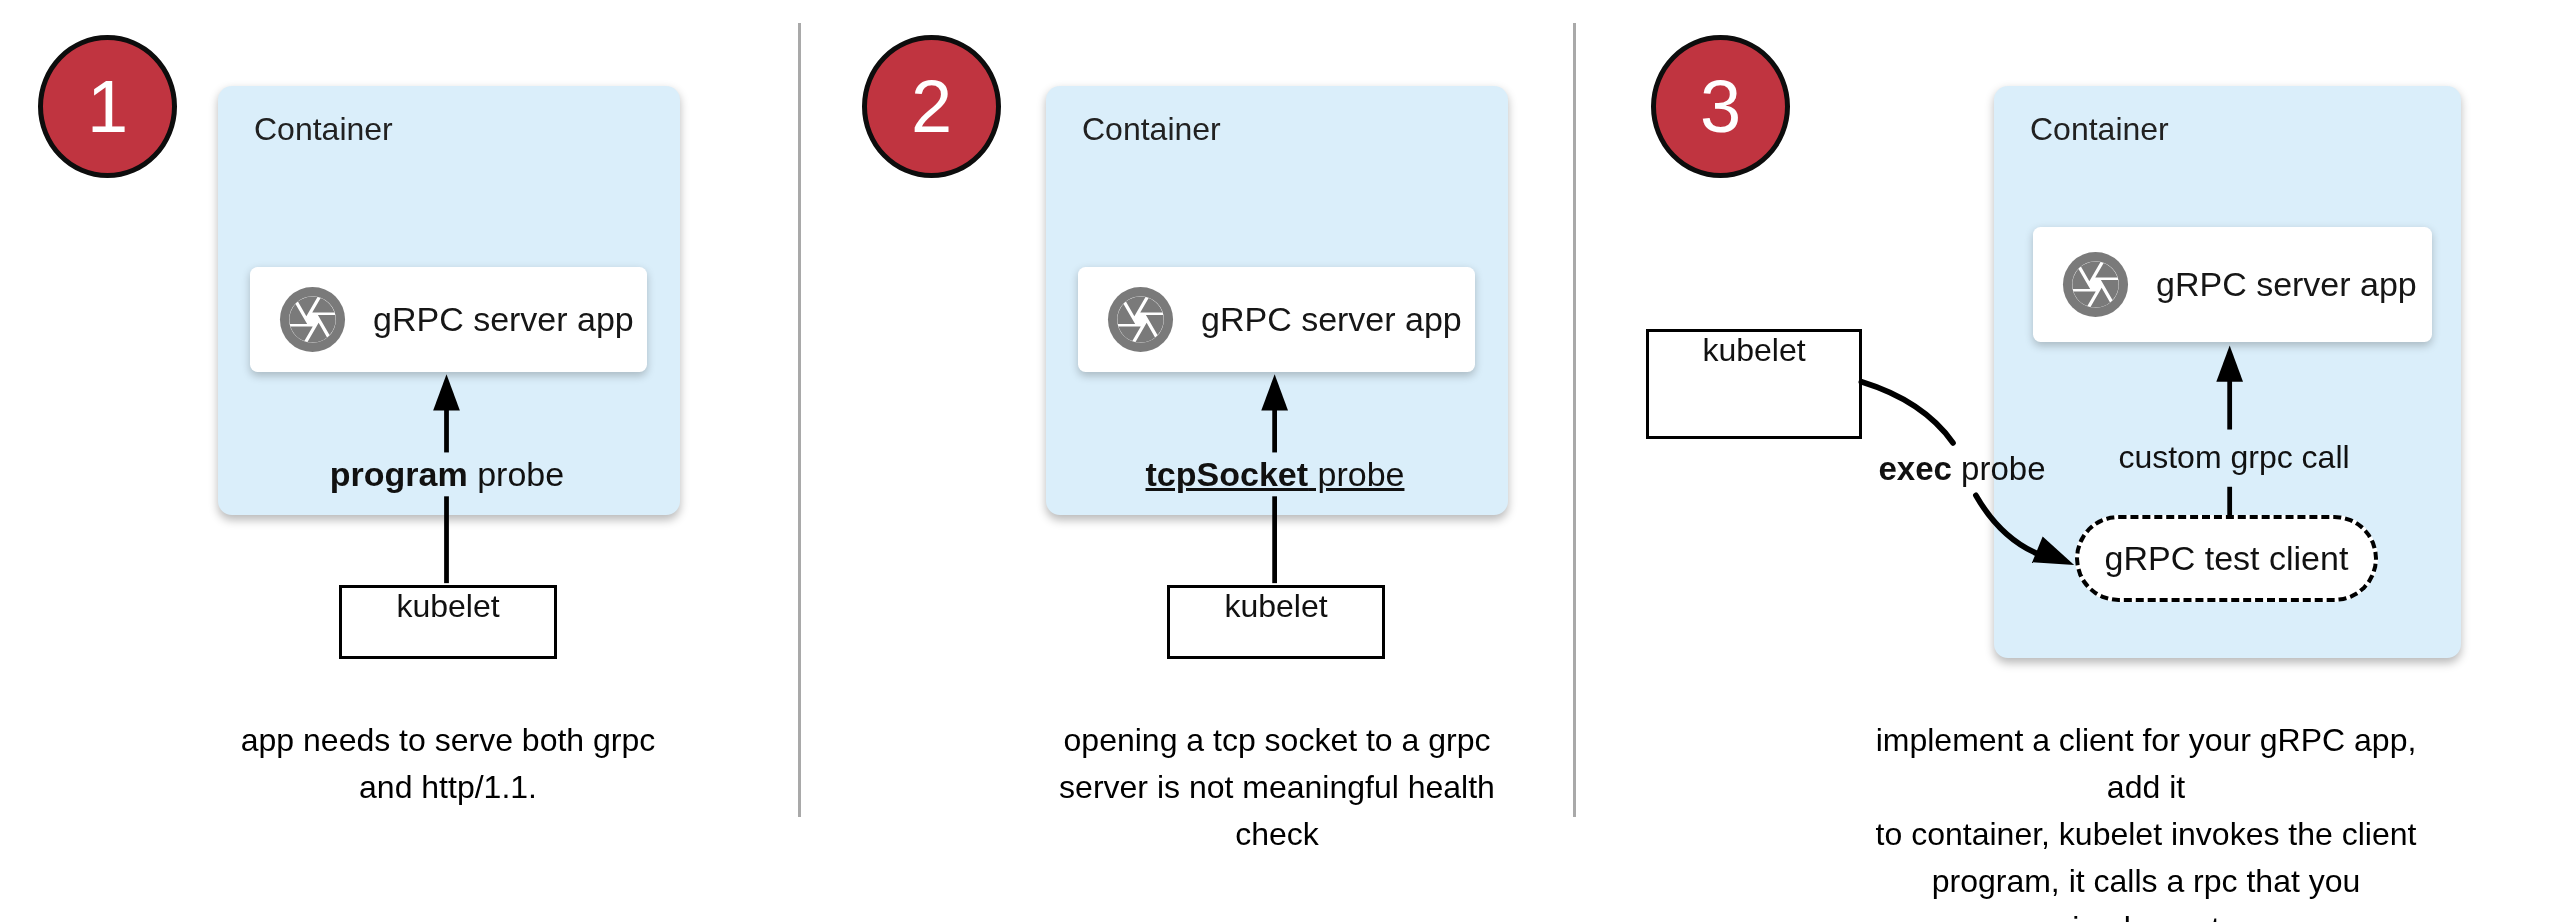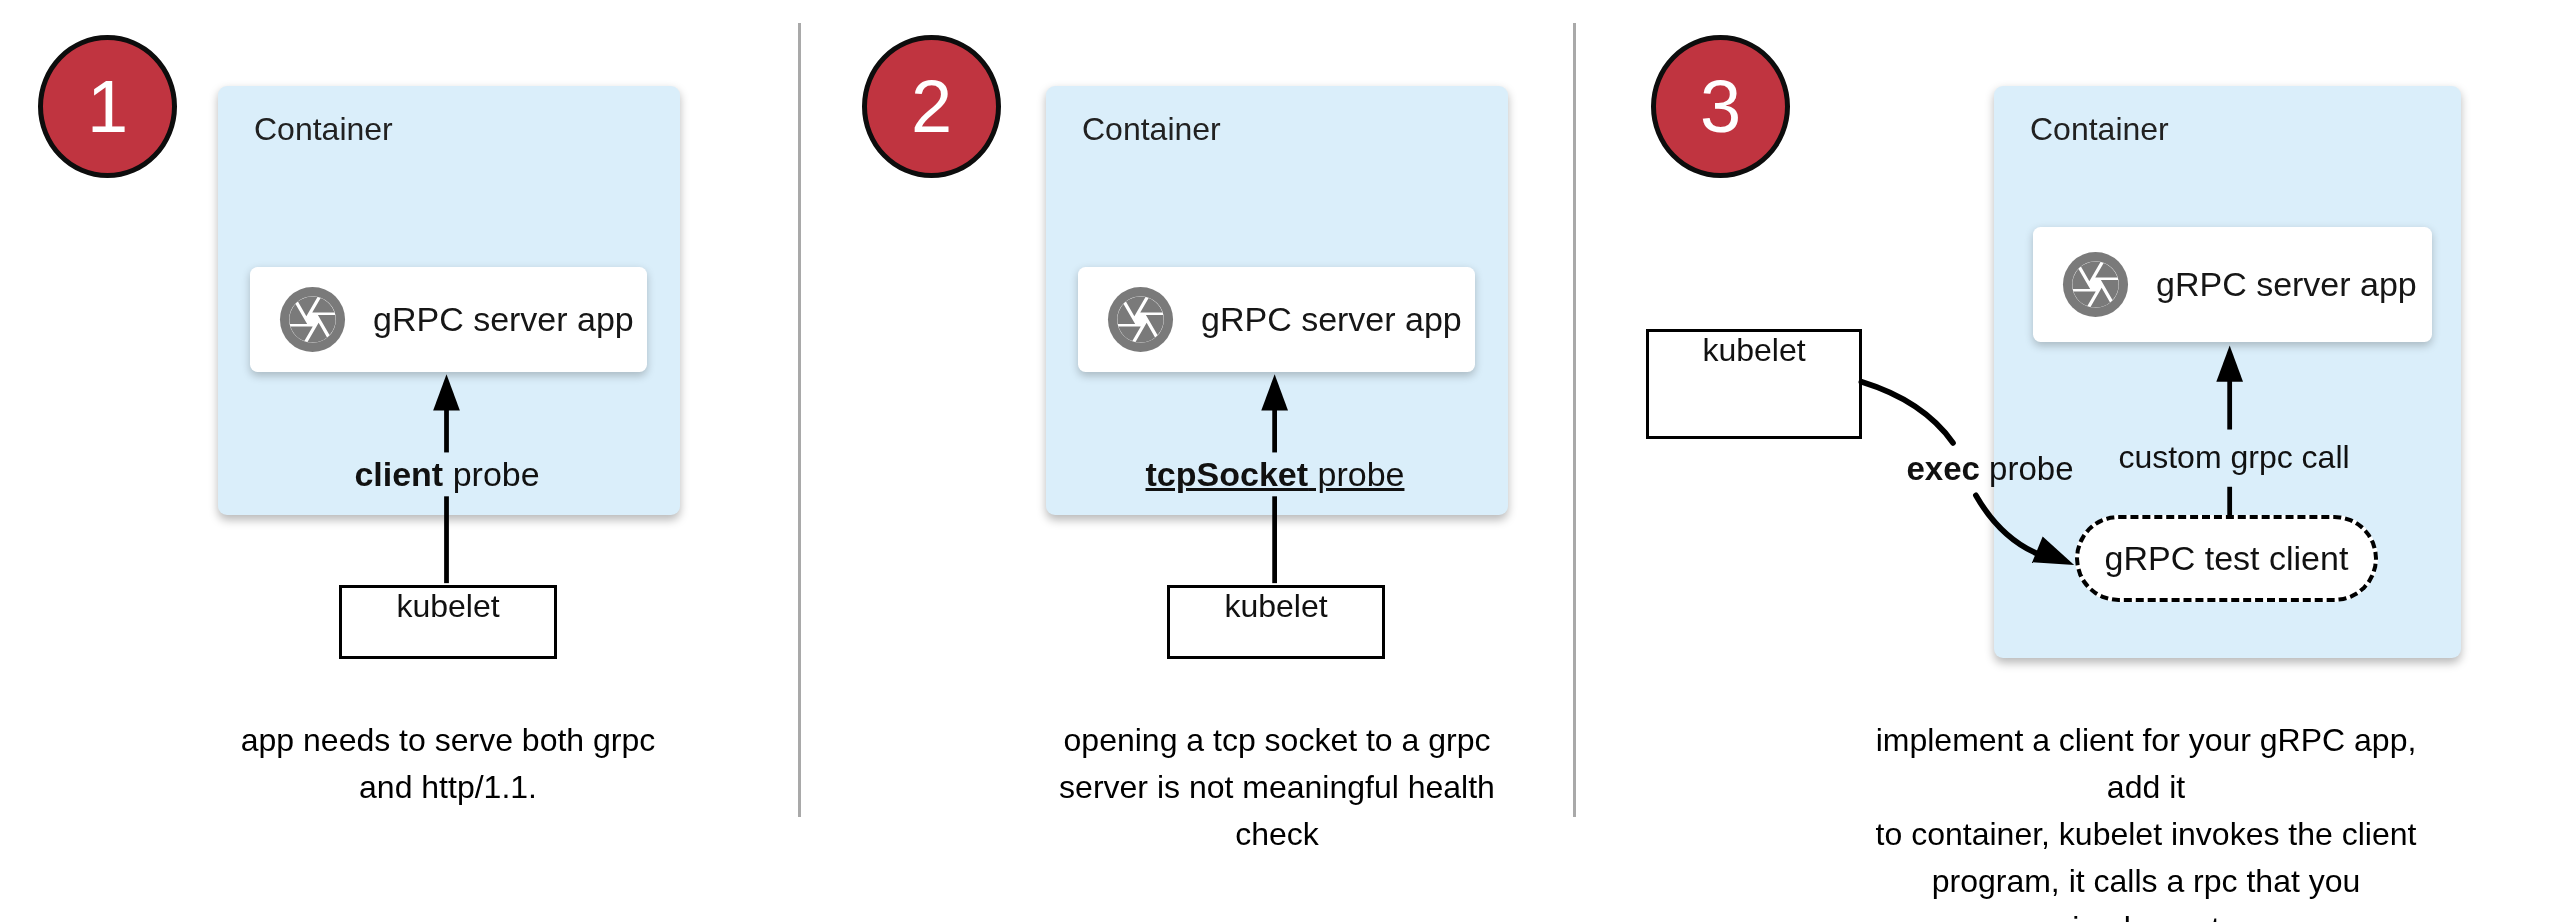--- a/index.html
+++ b/index.html
@@ -8,21 +8,21 @@
     font-family:"Liberation Sans",sans-serif;color:#111;
   }
   .divider{position:absolute;top:23px;height:794px;width:2.9px;background:#a9a9a9;}
   .step-badge{
     position:absolute;width:139px;height:143px;border-radius:50%;
     background:#c03440;border:5.7px solid #0d0d0d;box-sizing:border-box;
     display:flex;align-items:center;justify-content:center;
     color:#ffffff;font-size:74px;font-weight:400;line-height:1;
   }
   .container-box{
-    position:absolute;background:#daeefa;border-radius:9px;
+    position:absolute;background:#daeefa;border-radius:14px;
     box-shadow:0 4.8px 9.5px rgba(0,0,0,0.28);
   }
   .container-label{
     position:absolute;left:36px;top:25px;font-size:32px;color:#212121;
   }
   .app-card{
     position:absolute;background:#ffffff;border-radius:7.6px;
     box-shadow:0 3.8px 8.6px rgba(0,0,0,0.22);
     display:flex;align-items:center;padding-left:27px;gap:25px;box-sizing:border-box;
   }
@@ -72,21 +72,21 @@
       <circle cx="12" cy="12" r="11" fill="#7a7a7a"></circle>
       <circle cx="12" cy="12" r="7.9" fill="#ffffff"></circle>
       <g transform="translate(2.64 2.64) scale(0.78)">
         <path fill="#7a7a7a" d="M9.4 10.5l4.77-8.26C13.47 2.09 12.75 2 12 2c-2.4 0-4.6.85-6.32 2.25l3.66 6.35.06-.1zM21.54 9c-.92-2.92-3.15-5.26-6-6.34L11.88 9h9.66zm.26 1h-7.49l.29.5 4.76 8.25C21 16.97 22 14.61 22 12c0-.69-.07-1.35-.2-2zM8.54 12l-3.9-6.75C3.01 7.03 2 9.39 2 12c0 .69.07 1.35.2 2h7.49l-1.15-2zm-6.08 3c.92 2.92 3.15 5.26 6 6.34L12.12 15H2.46zm11.27 0l-3.9 6.76c.7.15 1.42.24 2.17.24 2.4 0 4.6-.85 6.32-2.25l-3.66-6.35-.93 1.6z"></path>
       </g>
     </svg>
     <span class="app-label">gRPC server app</span>
   </div>
 
   <div class="probe-label" style="left:447px;top:455px;">
-    <b>client</b><span> probe</span>
+    <b>program</b><span> probe</span>
   </div>
 
   <div class="kubelet-box" style="left:339px;top:585px;width:218px;height:74px;">
     <span>kubelet</span>
   </div>
 
   <div class="caption" style="left:219px;top:717px;width:458px;">app needs to serve both grpc
 and http/1.1.</div>
 
   <div class="step-badge" style="left:862px;top:35px;">
@@ -136,21 +136,21 @@
         <path fill="#7a7a7a" d="M9.4 10.5l4.77-8.26C13.47 2.09 12.75 2 12 2c-2.4 0-4.6.85-6.32 2.25l3.66 6.35.06-.1zM21.54 9c-.92-2.92-3.15-5.26-6-6.34L11.88 9h9.66zm.26 1h-7.49l.29.5 4.76 8.25C21 16.97 22 14.61 22 12c0-.69-.07-1.35-.2-2zM8.54 12l-3.9-6.75C3.01 7.03 2 9.39 2 12c0 .69.07 1.35.2 2h7.49l-1.15-2zm-6.08 3c.92 2.92 3.15 5.26 6 6.34L12.12 15H2.46zm11.27 0l-3.9 6.76c.7.15 1.42.24 2.17.24 2.4 0 4.6-.85 6.32-2.25l-3.66-6.35-.93 1.6z"></path>
       </g>
     </svg>
     <span class="app-label">gRPC server app</span>
   </div>
 
   <div class="kubelet-box" style="left:1646px;top:329px;width:216px;height:110px;">
     <span>kubelet</span>
   </div>
 
-  <div class="float-label" style="left:1962px;top:469px;margin-left:28px;">
+  <div class="float-label" style="left:1962px;top:469px;">
     <b>exec</b><span> probe</span>
   </div>
 
   <div class="float-label" style="left:2234px;top:457px;font-size:32px;">custom grpc call</div>
 
   <div class="dashed-client" style="left:2075px;top:515px;width:303px;height:87px;">
     <span>gRPC test client</span>
   </div>
 
   <div class="caption" style="left:1860px;top:717px;width:572px;">implement a client for your gRPC app, add it

